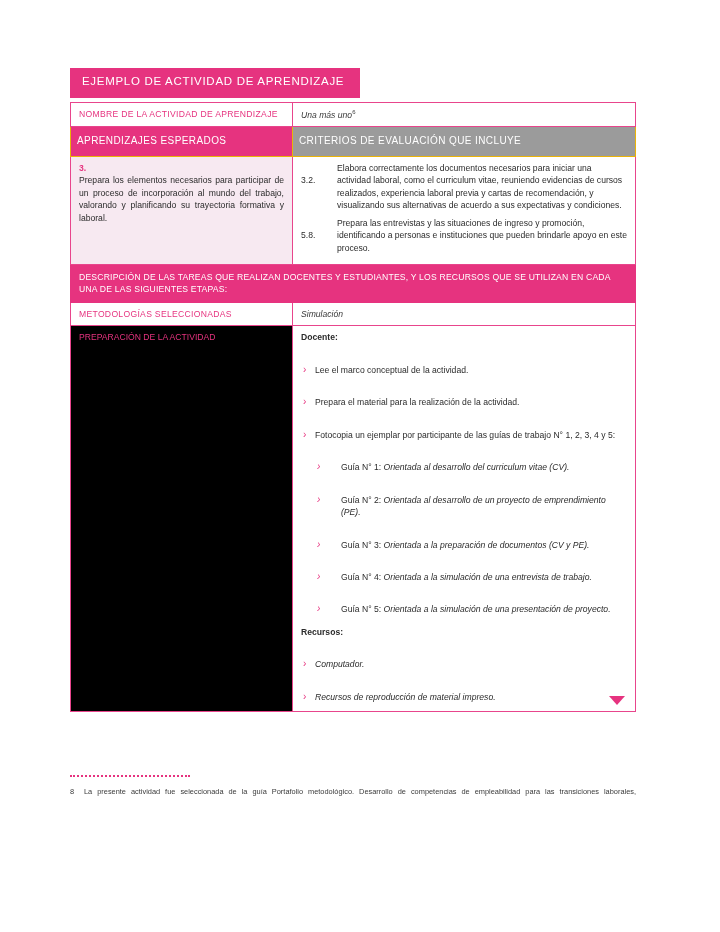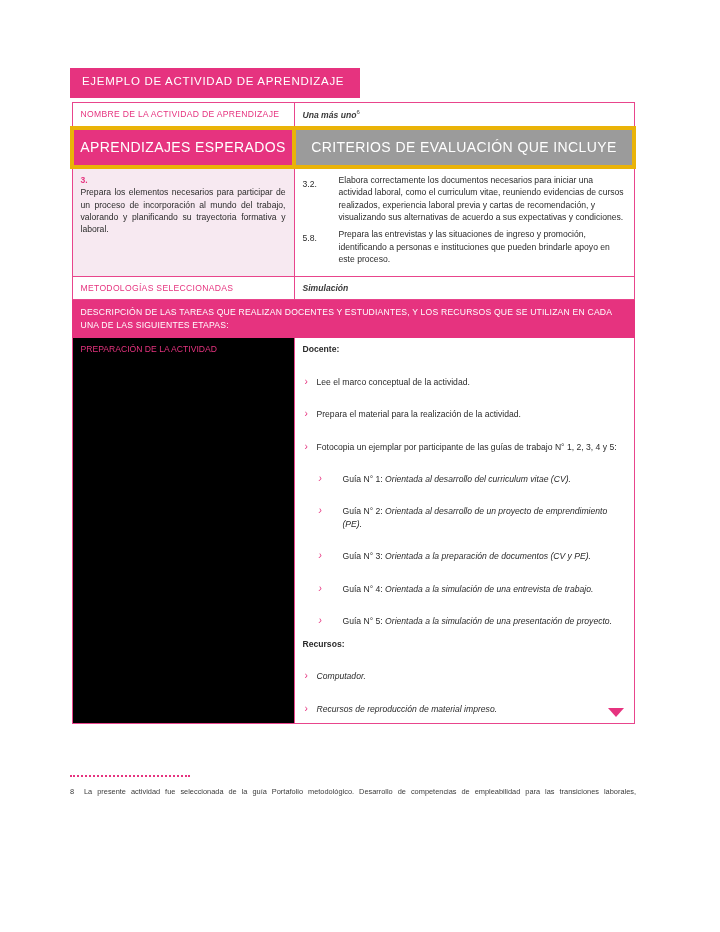--- a/index.html
+++ b/index.html
@@ -33,35 +33,35 @@
     font-size:8.6px;
     line-height:1.45;
   }
   .lbl{
     color:#e6337f;
     width:205px;
     letter-spacing:.3px;
     font-size:8.3px;
   }
   .val{color:#3a3a3a;font-size:8.6px;}
-  .val i{font-style:italic;font-weight:bold;}
+  .val i{font-style:italic;}
   .sup{font-size:6px;vertical-align:super;}
 
   tr.hdr td{
-    color:#ffffff;text-align:center;padding:7px 6px;
-    font-size:14px;letter-spacing:.4px;border:4px solid #eab308;
+    color:#ffffff;padding:7px 6px;
+    font-size:10px;letter-spacing:.4px;border:1px solid #eab308;
   }
   td.hdr-pink{background:#e6337f;}
   td.hdr-grey{background:#9b9b9b;}
 
   td.soft{background:#f7e9f1;}
   .bold{font-weight:bold;}
   .crit{padding-left:0;}
   .crit p{margin:0 0 5px 0;text-indent:0;padding-left:36px;position:relative;}
-  .crit p .num{position:absolute;left:0;top:4px;width:32px;}
+  .crit p .num{position:absolute;left:0;top:12px;width:32px;}
 
   td.fullpink{
     background:#e6337f;color:#ffffff;border:1px solid #e6337f;
     padding:6px 8px;font-size:8.6px;line-height:1.45;letter-spacing:.2px;
   }
 
   
   .desc-left{background:#000000;color:#e6337f;width:205px;font-size:8.4px;line-height:1.5;}
   .desc-right{position:relative;padding-bottom:26px;}
   .desc-right .role{font-weight:bold;margin:0 0 5px 0;font-size:8.6px;}
@@ -129,26 +129,26 @@
           <div class="bold" style="color:#e6337f;">3.</div>
           <div style="text-align:justify;">Prepara los elementos necesarios para participar de un proceso de incorporación al mundo del trabajo, valorando y planificando su trayectoria formativa y laboral.</div>
         </td>
         <td class="crit">
           <p><span class="num">3.2.</span><span>Elabora correctamente los documentos necesarios para iniciar una actividad laboral, como el curriculum vitae, reuniendo evidencias de cursos realizados, experiencia laboral previa y cartas de recomendación, y visualizando sus alternativas de acuerdo a sus expectativas y condiciones.</span></p>
           <p><span class="num">5.8.</span><span>Prepara las entrevistas y las situaciones de ingreso y promoción, identificando a personas e instituciones que pueden brindarle apoyo en este proceso.</span></p>
         </td>
       </tr>
 
       <tr>
-        <td class="lbl">METODOLOGÍAS SELECCIONADAS</td>
-        <td class="val"><i>Simulación</i></td>
+        <td class="fullpink" colspan="2">DESCRIPCIÓN DE LAS TAREAS QUE REALIZAN DOCENTES Y ESTUDIANTES, Y LOS RECURSOS QUE SE UTILIZAN EN CADA UNA DE LAS SIGUIENTES ETAPAS:</td>
       </tr>
 
       <tr>
-        <td class="fullpink" colspan="2">DESCRIPCIÓN DE LAS TAREAS QUE REALIZAN DOCENTES Y ESTUDIANTES, Y LOS RECURSOS QUE SE UTILIZAN EN CADA UNA DE LAS SIGUIENTES ETAPAS:</td>
+        <td class="lbl">METODOLOGÍAS SELECCIONADAS</td>
+        <td class="val"><i>Simulación</i></td>
       </tr>
 
       <tr>
         <td class="desc-left">PREPARACIÓN DE LA ACTIVIDAD</td>
         <td class="desc-right">
           <p class="role">Docente:</p>
           <ul class="bullets">
             <li>Lee el marco conceptual de la actividad.</li>
             <li>Prepara el material para la realización de la actividad.</li>
             <li>

